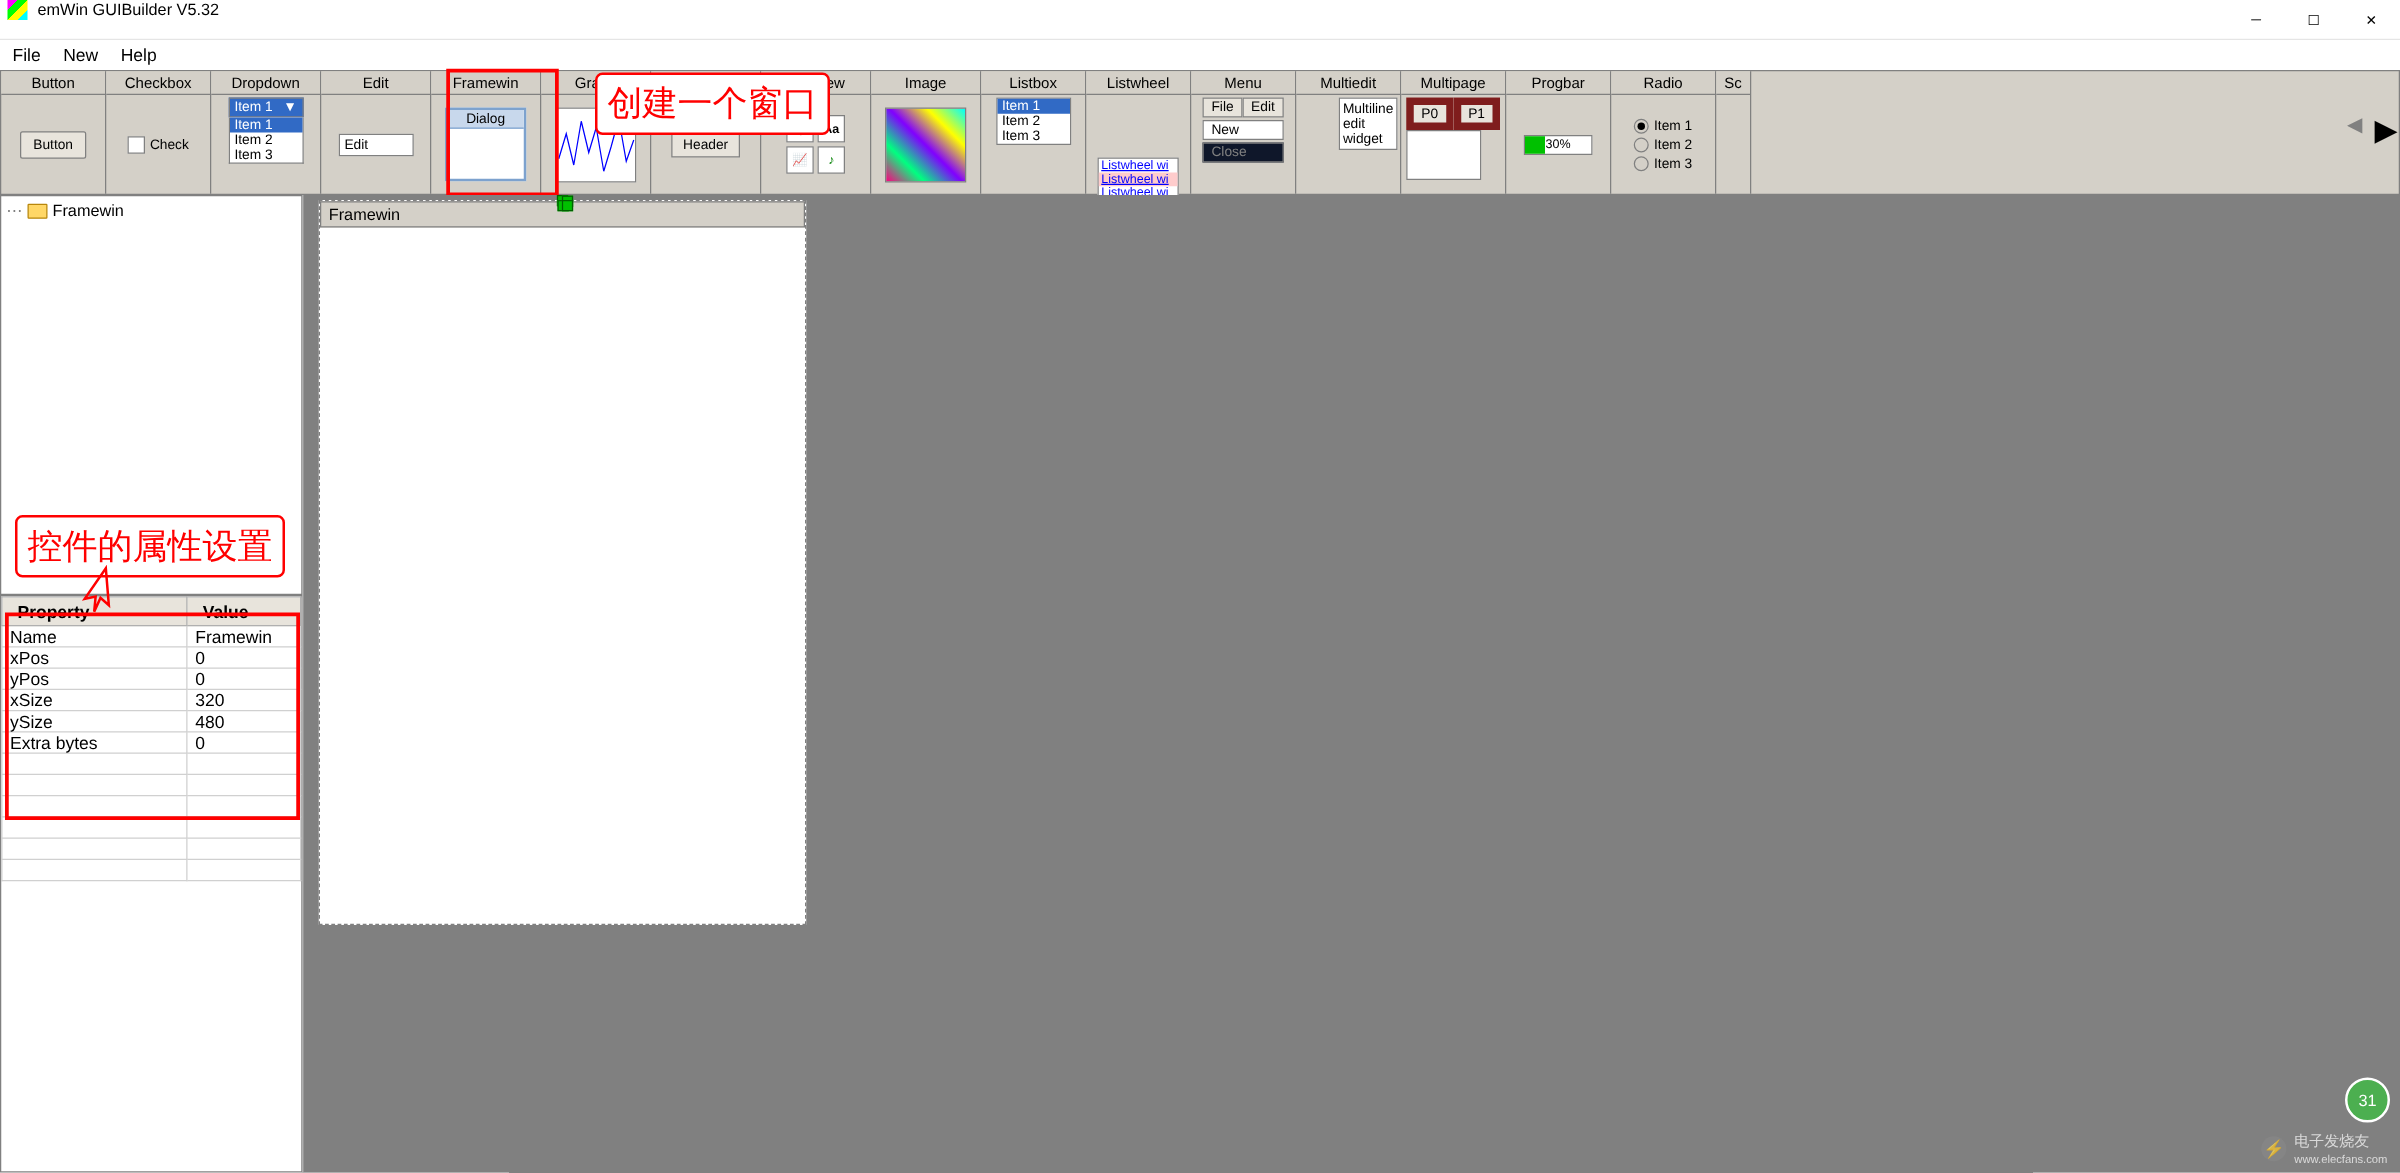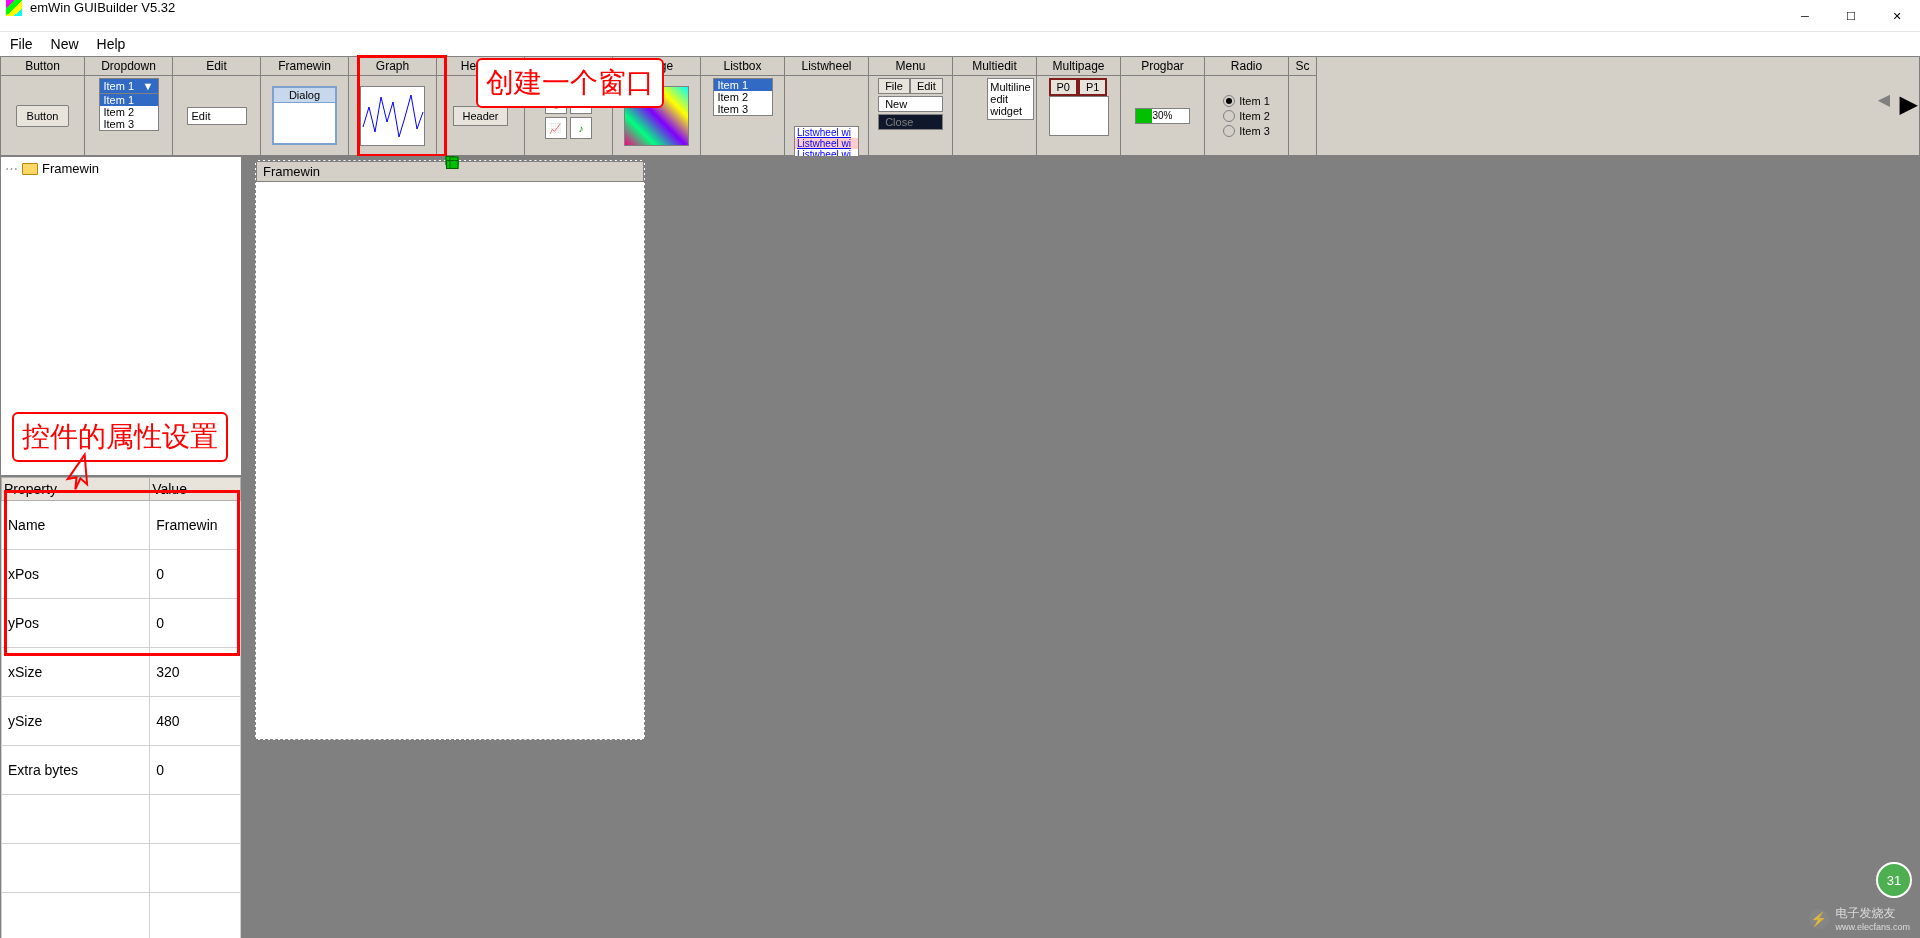--- a/index.html
+++ b/index.html
@@ -46,21 +46,21 @@
 .tool-listview td { border: 1px solid #ccc; padding: 0 6px; }
 .tool-listwheel { background: #fff; border: 1px solid #808080; width: 65px; font-size: 10px; margin-top: 46px; }
 .tool-listwheel .lw-item { padding: 0 2px; color: #0000ff; text-decoration: underline; white-space: nowrap; overflow: hidden; }
 .tool-listwheel .lw-item.hl { background: #ffcccc; }
 .tool-menu-sample { display: flex; flex-direction: column; font-size: 11px; gap: 2px; }
 .tool-menu-sample .mn-row { display: flex; }
 .tool-menu-sample .mn-cell { border: 1px solid #808080; padding: 1px 6px; background: #e8e4dc; }
 .tool-multiedit { background: #fff; border: 1px solid #808080; width: 55px; font-size: 11px; padding: 2px; margin-left: 32px; }
 .tool-multipage { font-size: 11px; }
 .tool-multipage .mp-tabs { display: flex; }
-.tool-multipage .mp-tab { border: 2px solid #7f1d1d; padding: 1px 6px; background: #e8e4dc; }
+.tool-multipage .mp-tab { border: 6px solid #7f1d1d; padding: 1px 6px; background: #e8e4dc; }
 .tool-multipage .mp-body { background: #fff; border: 1px solid #808080; height: 40px; width: 60px; }
 .tool-progbar { width: 55px; height: 16px; border: 1px solid #808080; background: #fff; position: relative; font-size: 10px; display: flex; align-items: center; justify-content: center; }
 .tool-progbar .fill { position: absolute; left: 0; top: 0; bottom: 0; width: 30%; background: #00c000; }
 .tool-progbar .pct { position: relative; z-index: 1; }
 .tool-radio { font-size: 11px; display: flex; flex-direction: column; gap: 3px; }
 .tool-radio label { display: flex; align-items: center; gap: 4px; }
 .tool-radio .r { width: 12px; height: 12px; border: 1px solid #808080; border-radius: 50%; display: inline-flex; align-items: center; justify-content: center; }
 .tool-radio .r.on::after { content: ''; width: 6px; height: 6px; background: #000; border-radius: 50%; }
 
 .highlight-box { position: absolute; border: 3px solid #ff0000; pointer-events: none; }
@@ -71,22 +71,22 @@
 
 
 .main { display: flex; height: calc(938px - 32px - 24px - 100px); }
 .left-panel { width: 243px; display: flex; flex-direction: column; border-right: 1px solid #808080; }
 .tree-panel { flex: 0 0 320px; background: #fff; border: 1px solid #808080; padding: 4px; font-size: 13px; font-family: "Courier New", monospace; }
 .tree-item { display: flex; align-items: center; gap: 4px; }
 .tree-dots { color: #808080; }
 .folder-icon { width: 16px; height: 12px; background: #ffd766; border: 1px solid #b8860b; border-radius: 1px; }
 .prop-panel { flex: 1; background: #fff; border: 1px solid #808080; }
 .prop-table { width: 100%; border-collapse: collapse; font-size: 14px; }
-.prop-table th { background: #e8e4dc; border: 1px solid #b0b0b0; padding: 3px 2px; text-align: left; font-weight: normal; }
-.prop-table td { border: 1px solid #d0d0d0; padding: 16px 6px; }
+.prop-table th { background: #e8e4dc; border: 1px solid #b0b0b0; padding: 3px 12px; text-align: left; font-weight: bold; }
+.prop-table td { border: 1px solid #d0d0d0; padding: 0 6px; }
 
 .canvas { flex: 1; background: #808080; position: relative; }
 .design-frame { position: absolute; left: 12px; top: 4px; width: 390px; height: 580px; background: #fff; border: 1px dashed #808080; }
 .design-frame .df-title { background: #d4d0c8; border: 1px solid #808080; font-size: 13px; padding: 2px 6px; }
 .handle { position: absolute; width: 9px; height: 9px; background: #00c000; border: 1px solid #006000; }
 .handle.tm { left: 50%; top: -5px; transform: translateX(-50%); }
 .handle.mr { right: -5px; top: 50%; transform: translateY(-50%); }
 .handle.bm { left: 50%; bottom: -5px; transform: translateX(-50%); }
 .handle.br { right: -5px; bottom: -5px; }
 
@@ -115,20 +115,29 @@
 
 <div class="toolbar">
 
   <div class="tool-group" style="width:84px">
     <div class="tool-label">Button</div>
     <div class="tool-body">
         <button class="tool-btn-sample">Button</button>
       </div>
   </div>
 
+  <div class="tool-group" style="width:84px">
+    <div class="tool-label">Checkbox</div>
+    <div class="tool-body">
+        <div class="tool-check-sample">
+          <span class="box"></span>
+          <span>Check</span>
+        </div>
+      </div>
+  </div>
 
   <div class="tool-group" style="width:88px">
     <div class="tool-label">Dropdown</div>
     <div class="tool-body" style="align-items:flex-start;padding-top:2px">
       <div class="tool-dropdown">
         <div class="dd-sel">
             <span>Item 1</span>
             <span>▼</span>
           </div>
         <div class="dd-list">

